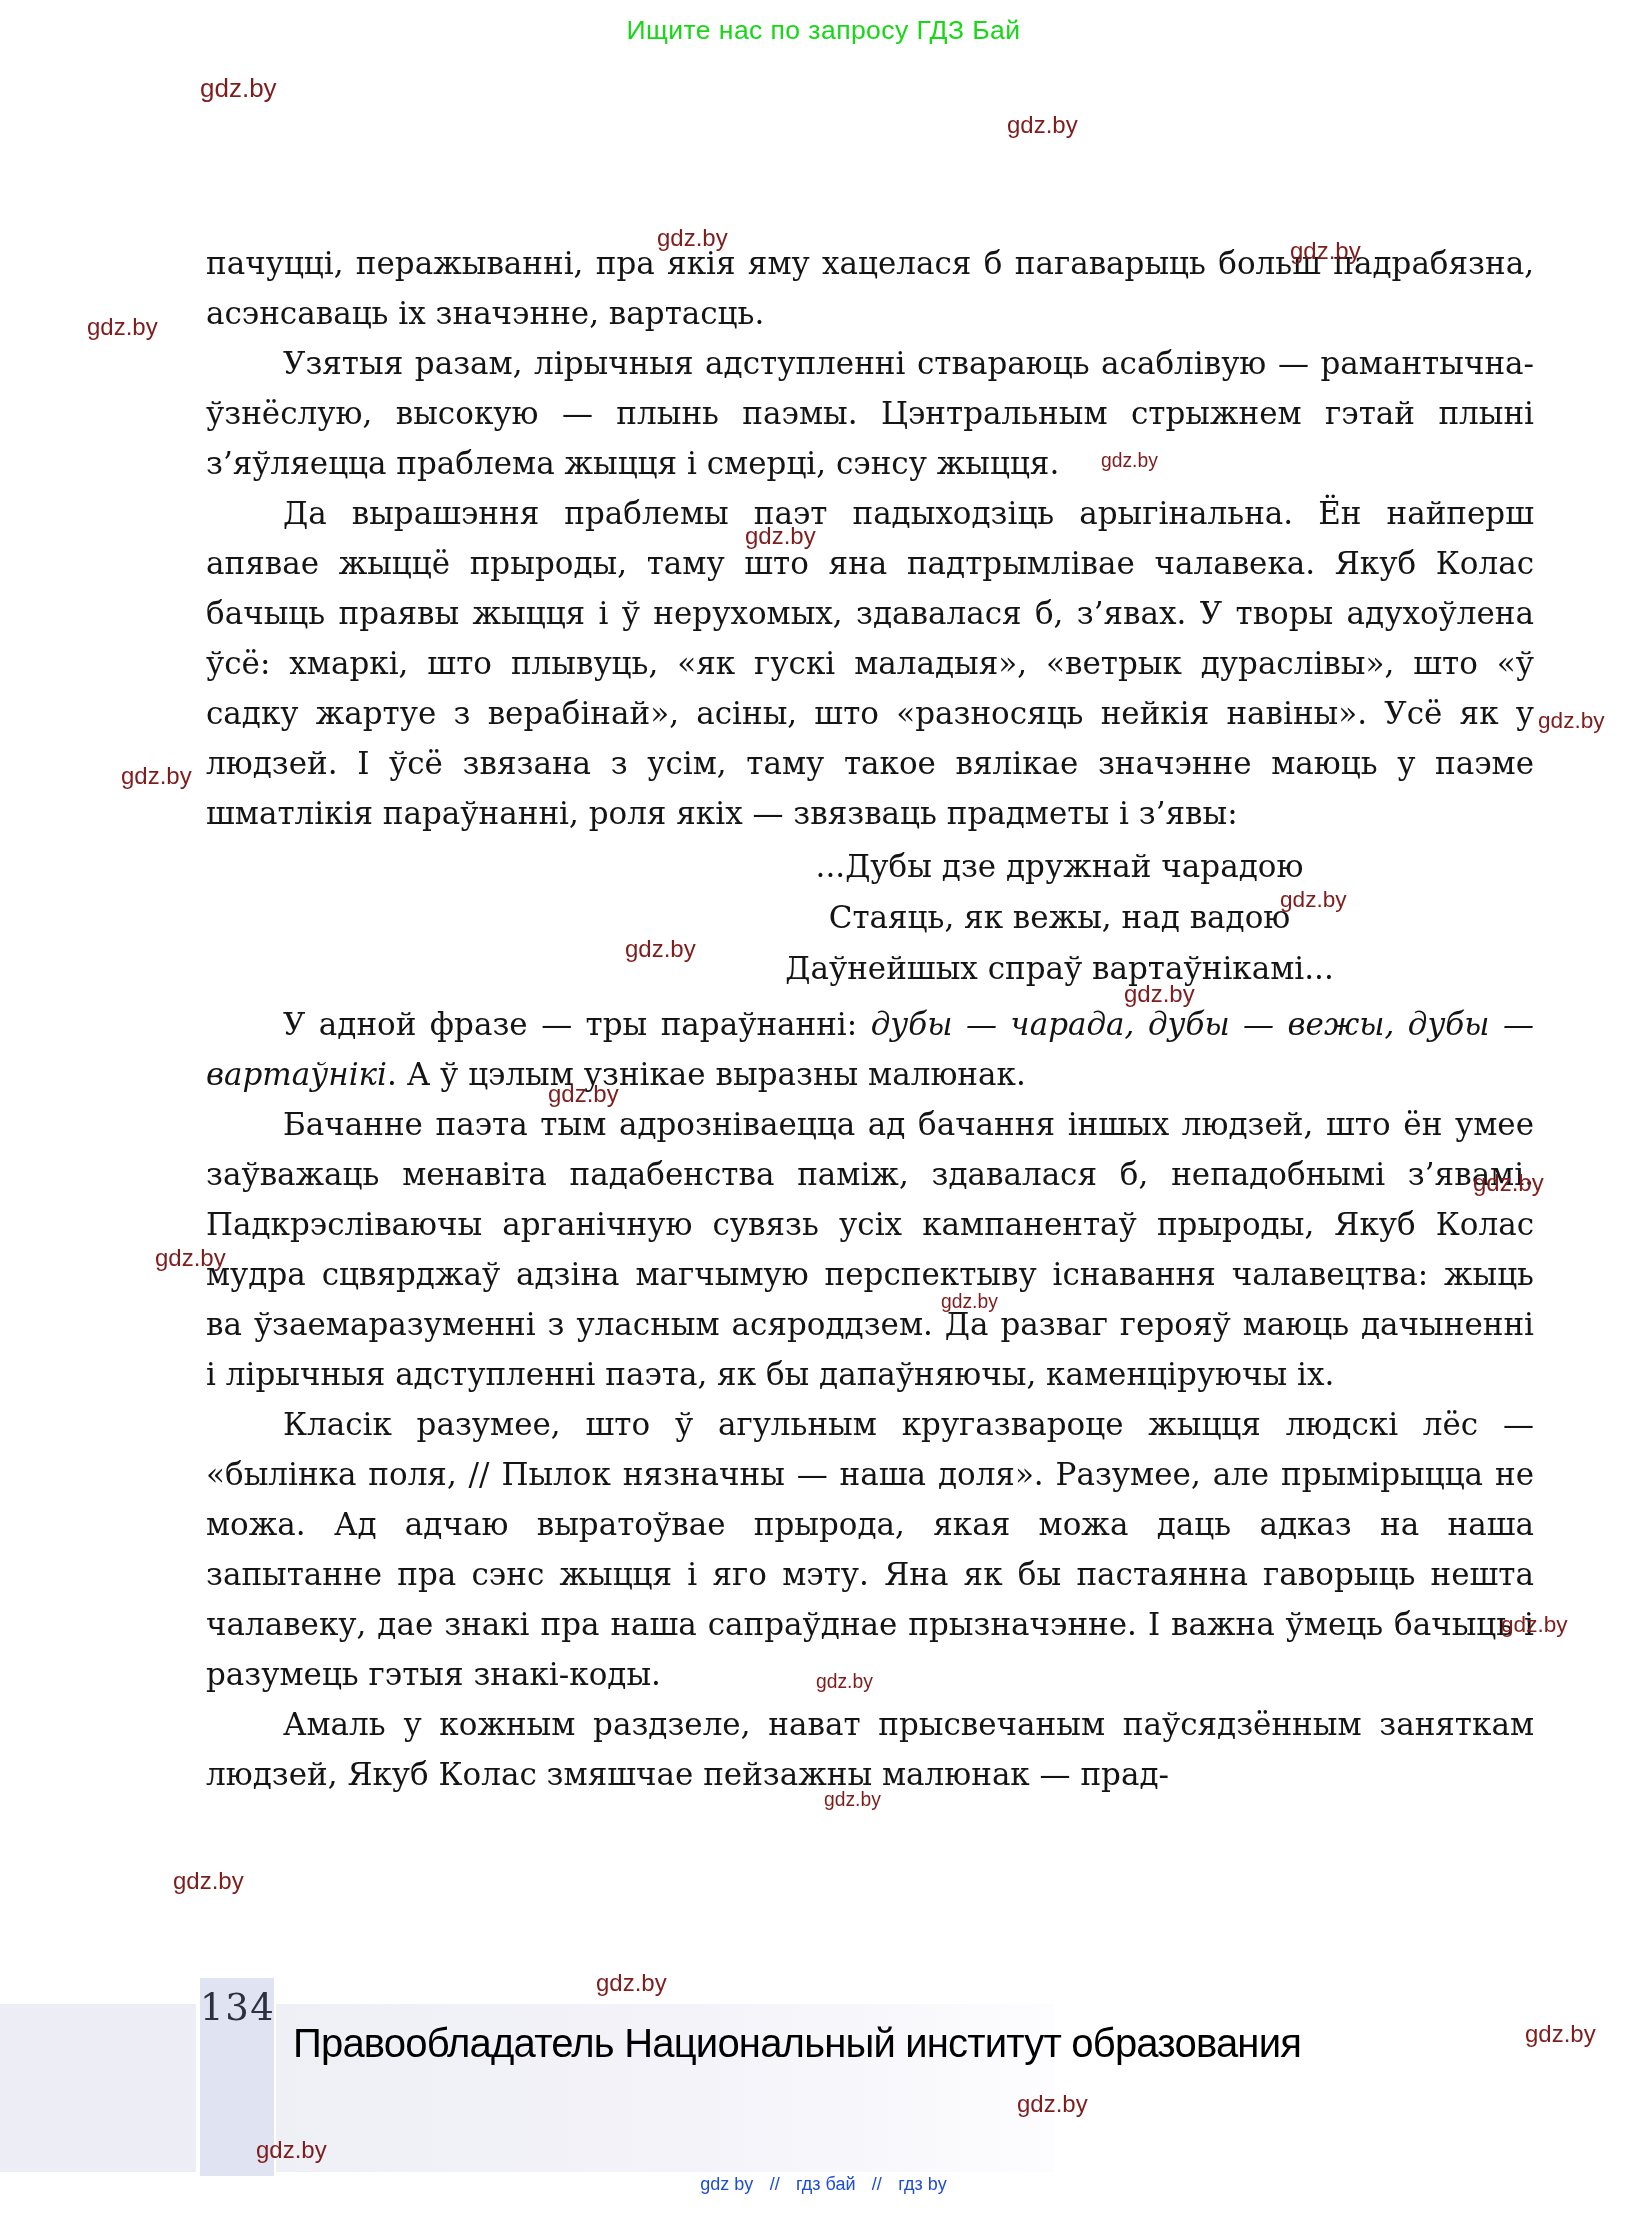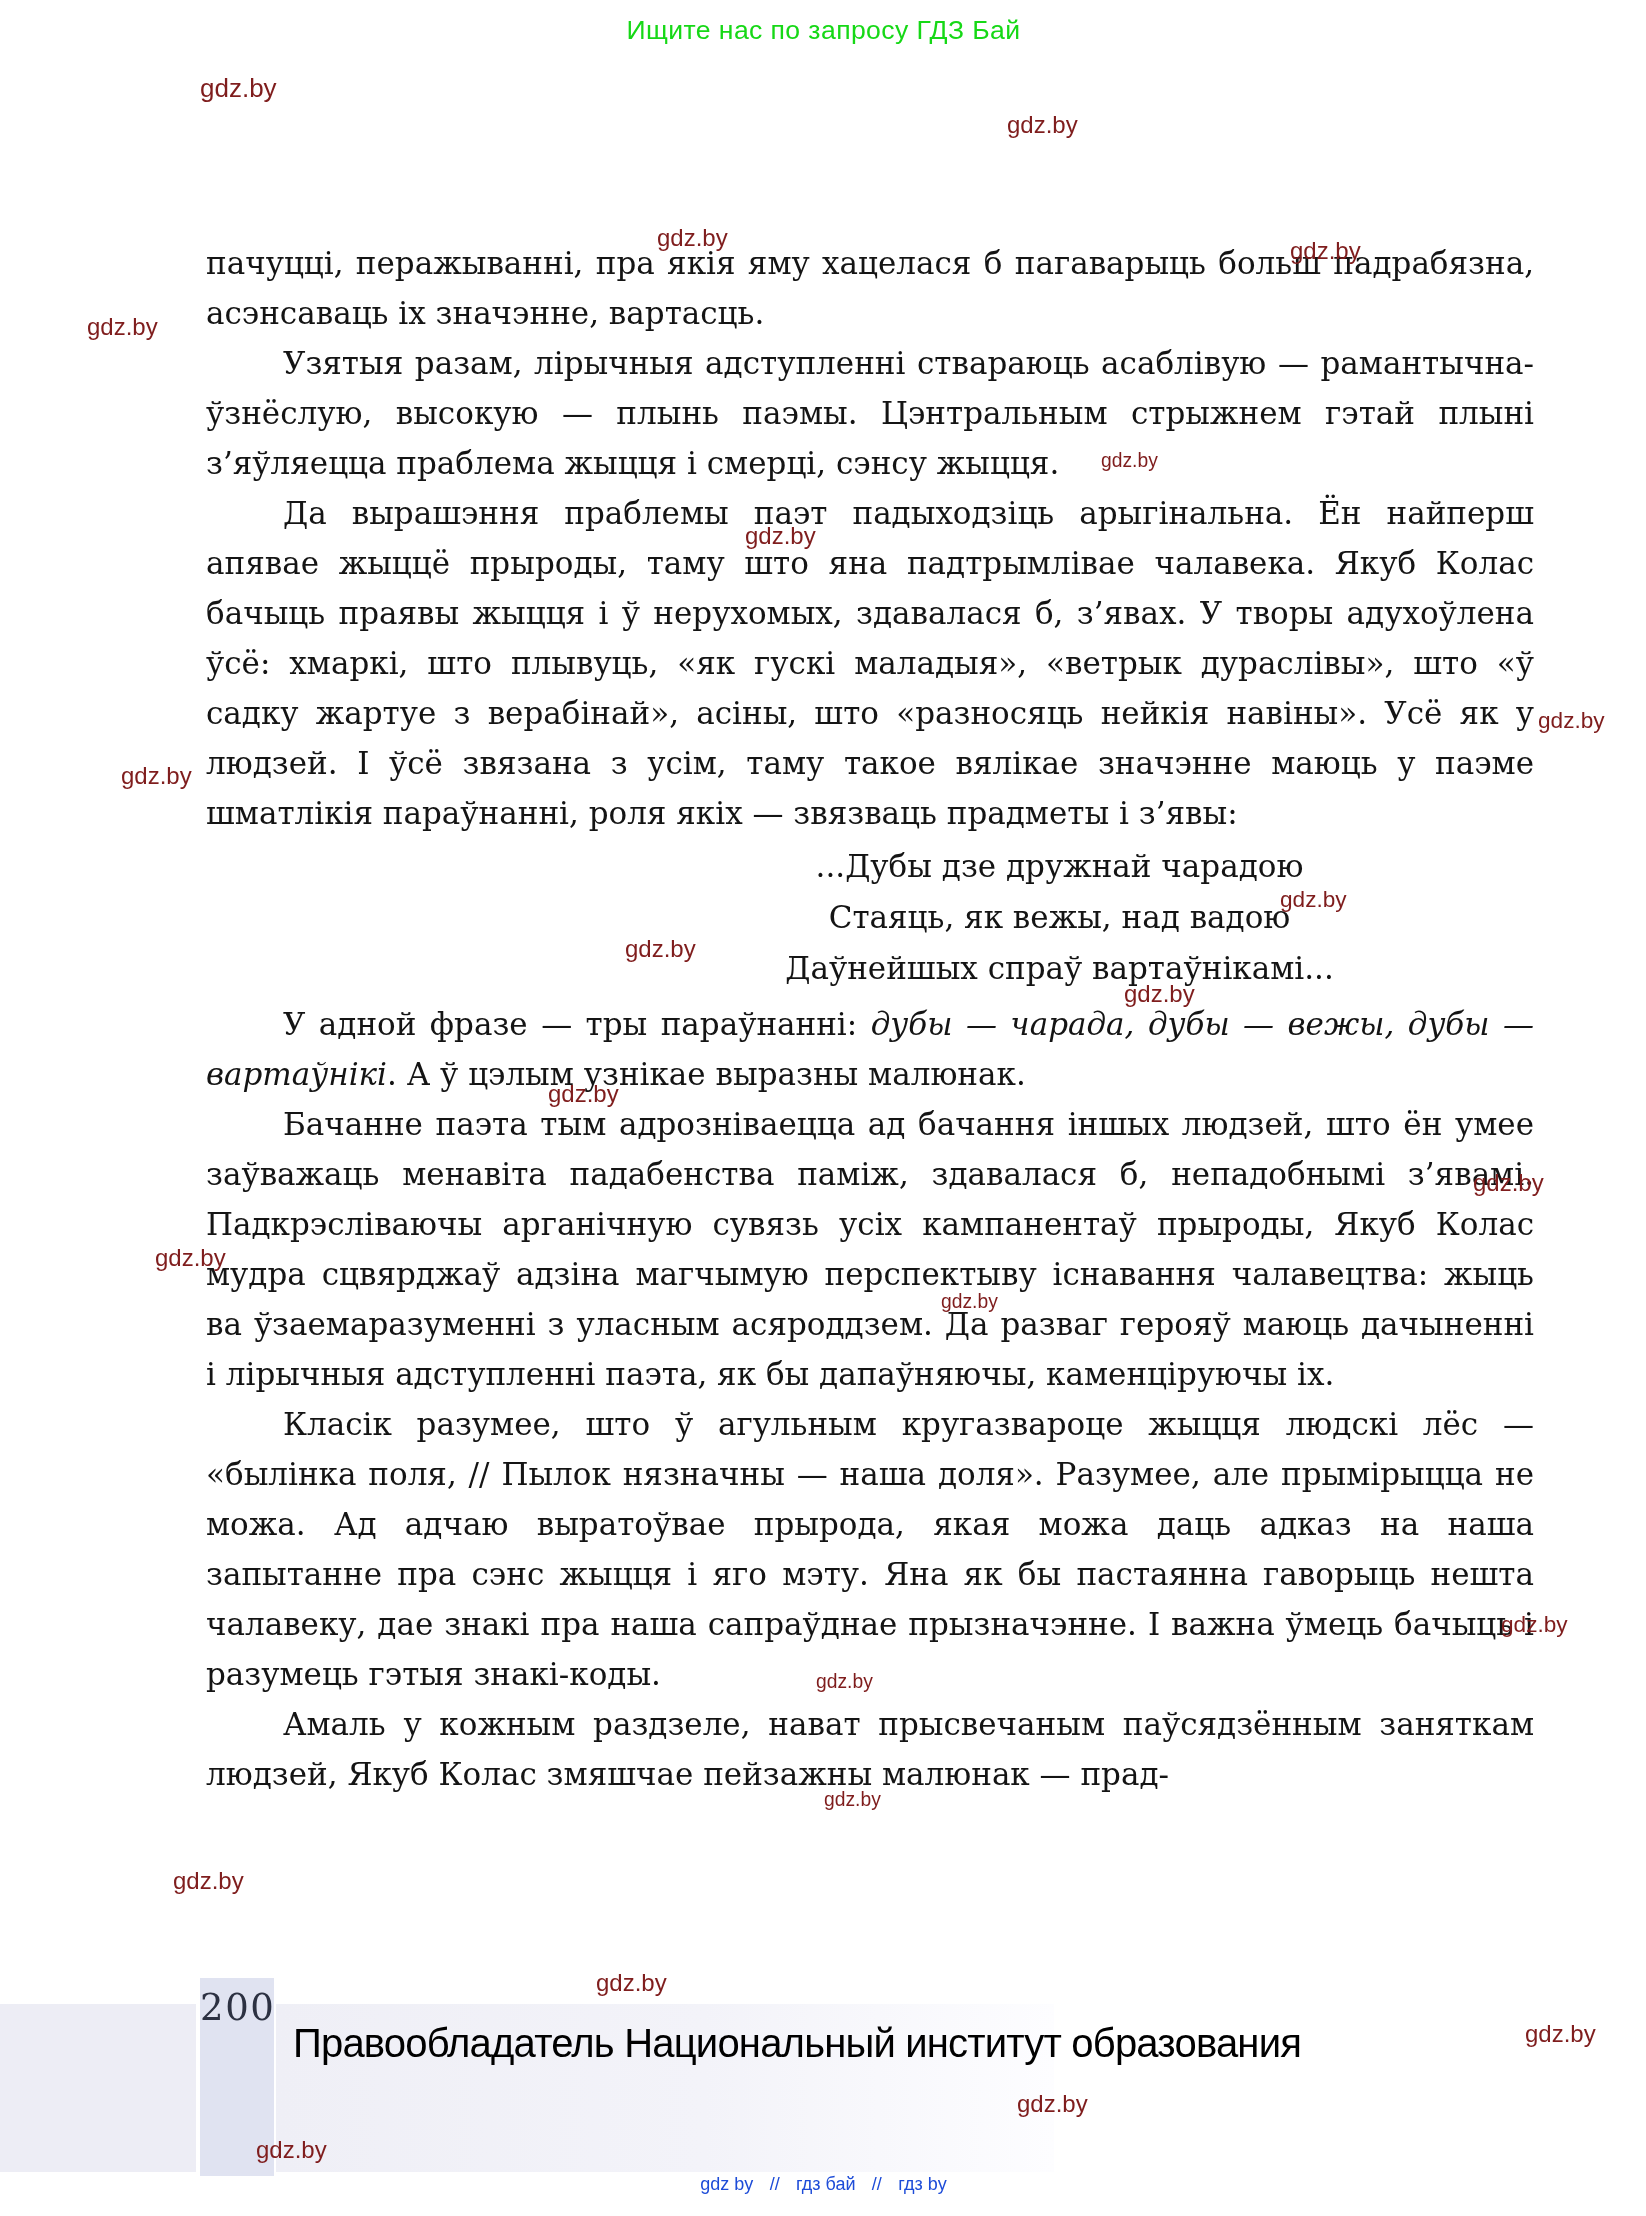--- a/index.html
+++ b/index.html
@@ -98,21 +98,21 @@
       <div>Даўнейшых спраў вартаўнікамі...</div>
     </div>
     <p class="para indent"><span>У адной фразе — тры параўнанні: </span><span class="it">дубы — чарада, дубы — вежы, дубы — вартаўнікі</span><span>. А ў цэлым узнікае выразны малюнак.</span></p>
     <p class="para indent"><span>Бачанне паэта тым адрозніваецца ад бачання іншых людзей, што ён умее заўважаць менавіта падабенства паміж, здавалася б, непадобнымі з’явамі. Падкрэсліваючы арганічную сувязь усіх кампанентаў прыроды, Якуб Колас мудра сцвярджаў адзіна магчымую перспектыву існавання чалавецтва: жыць ва ўзаемаразуменні з уласным асяроддзем. Да разваг герояў маюць дачыненні і лірычныя адступленні паэта, як бы дапаўняючы, каменціруючы іх.</span></p>
     <p class="para indent"><span>Класік разумее, што ў агульным кругазвароце жыцця людскі лёс — «былінка поля, // Пылок нязначны — наша доля». Разумее, але прымірыцца не можа. Ад адчаю выратоўвае прырода, якая можа даць адказ на наша запытанне пра сэнс жыцця і яго мэту. Яна як бы пастаянна гаворыць нешта чалавеку, дае знакі пра наша сапраўднае прызначэнне. І важна ўмець бачыць і разумець гэтыя знакі-коды.</span></p>
     <p class="para indent"><span>Амаль у кожным раздзеле, нават прысвечаным паўсядзённым заняткам людзей, Якуб Колас змяшчае пейзажны малюнак — прад-</span></p>
   </div>
 
 <div class="footer-left-panel"></div>
 <div class="page-strip">
-  <span class="page-number">200</span>
+  <span class="page-number">134</span>
 </div>
 <div class="footer-right-panel"></div>
 
 <div class="copyright">Правообладатель Национальный институт образования</div>
 
 <div class="footer-links">
   <a href="#">gdz by</a>
   <span class="sep">//</span>
   <a href="#">гдз бай</a>
   <span class="sep">//</span>

